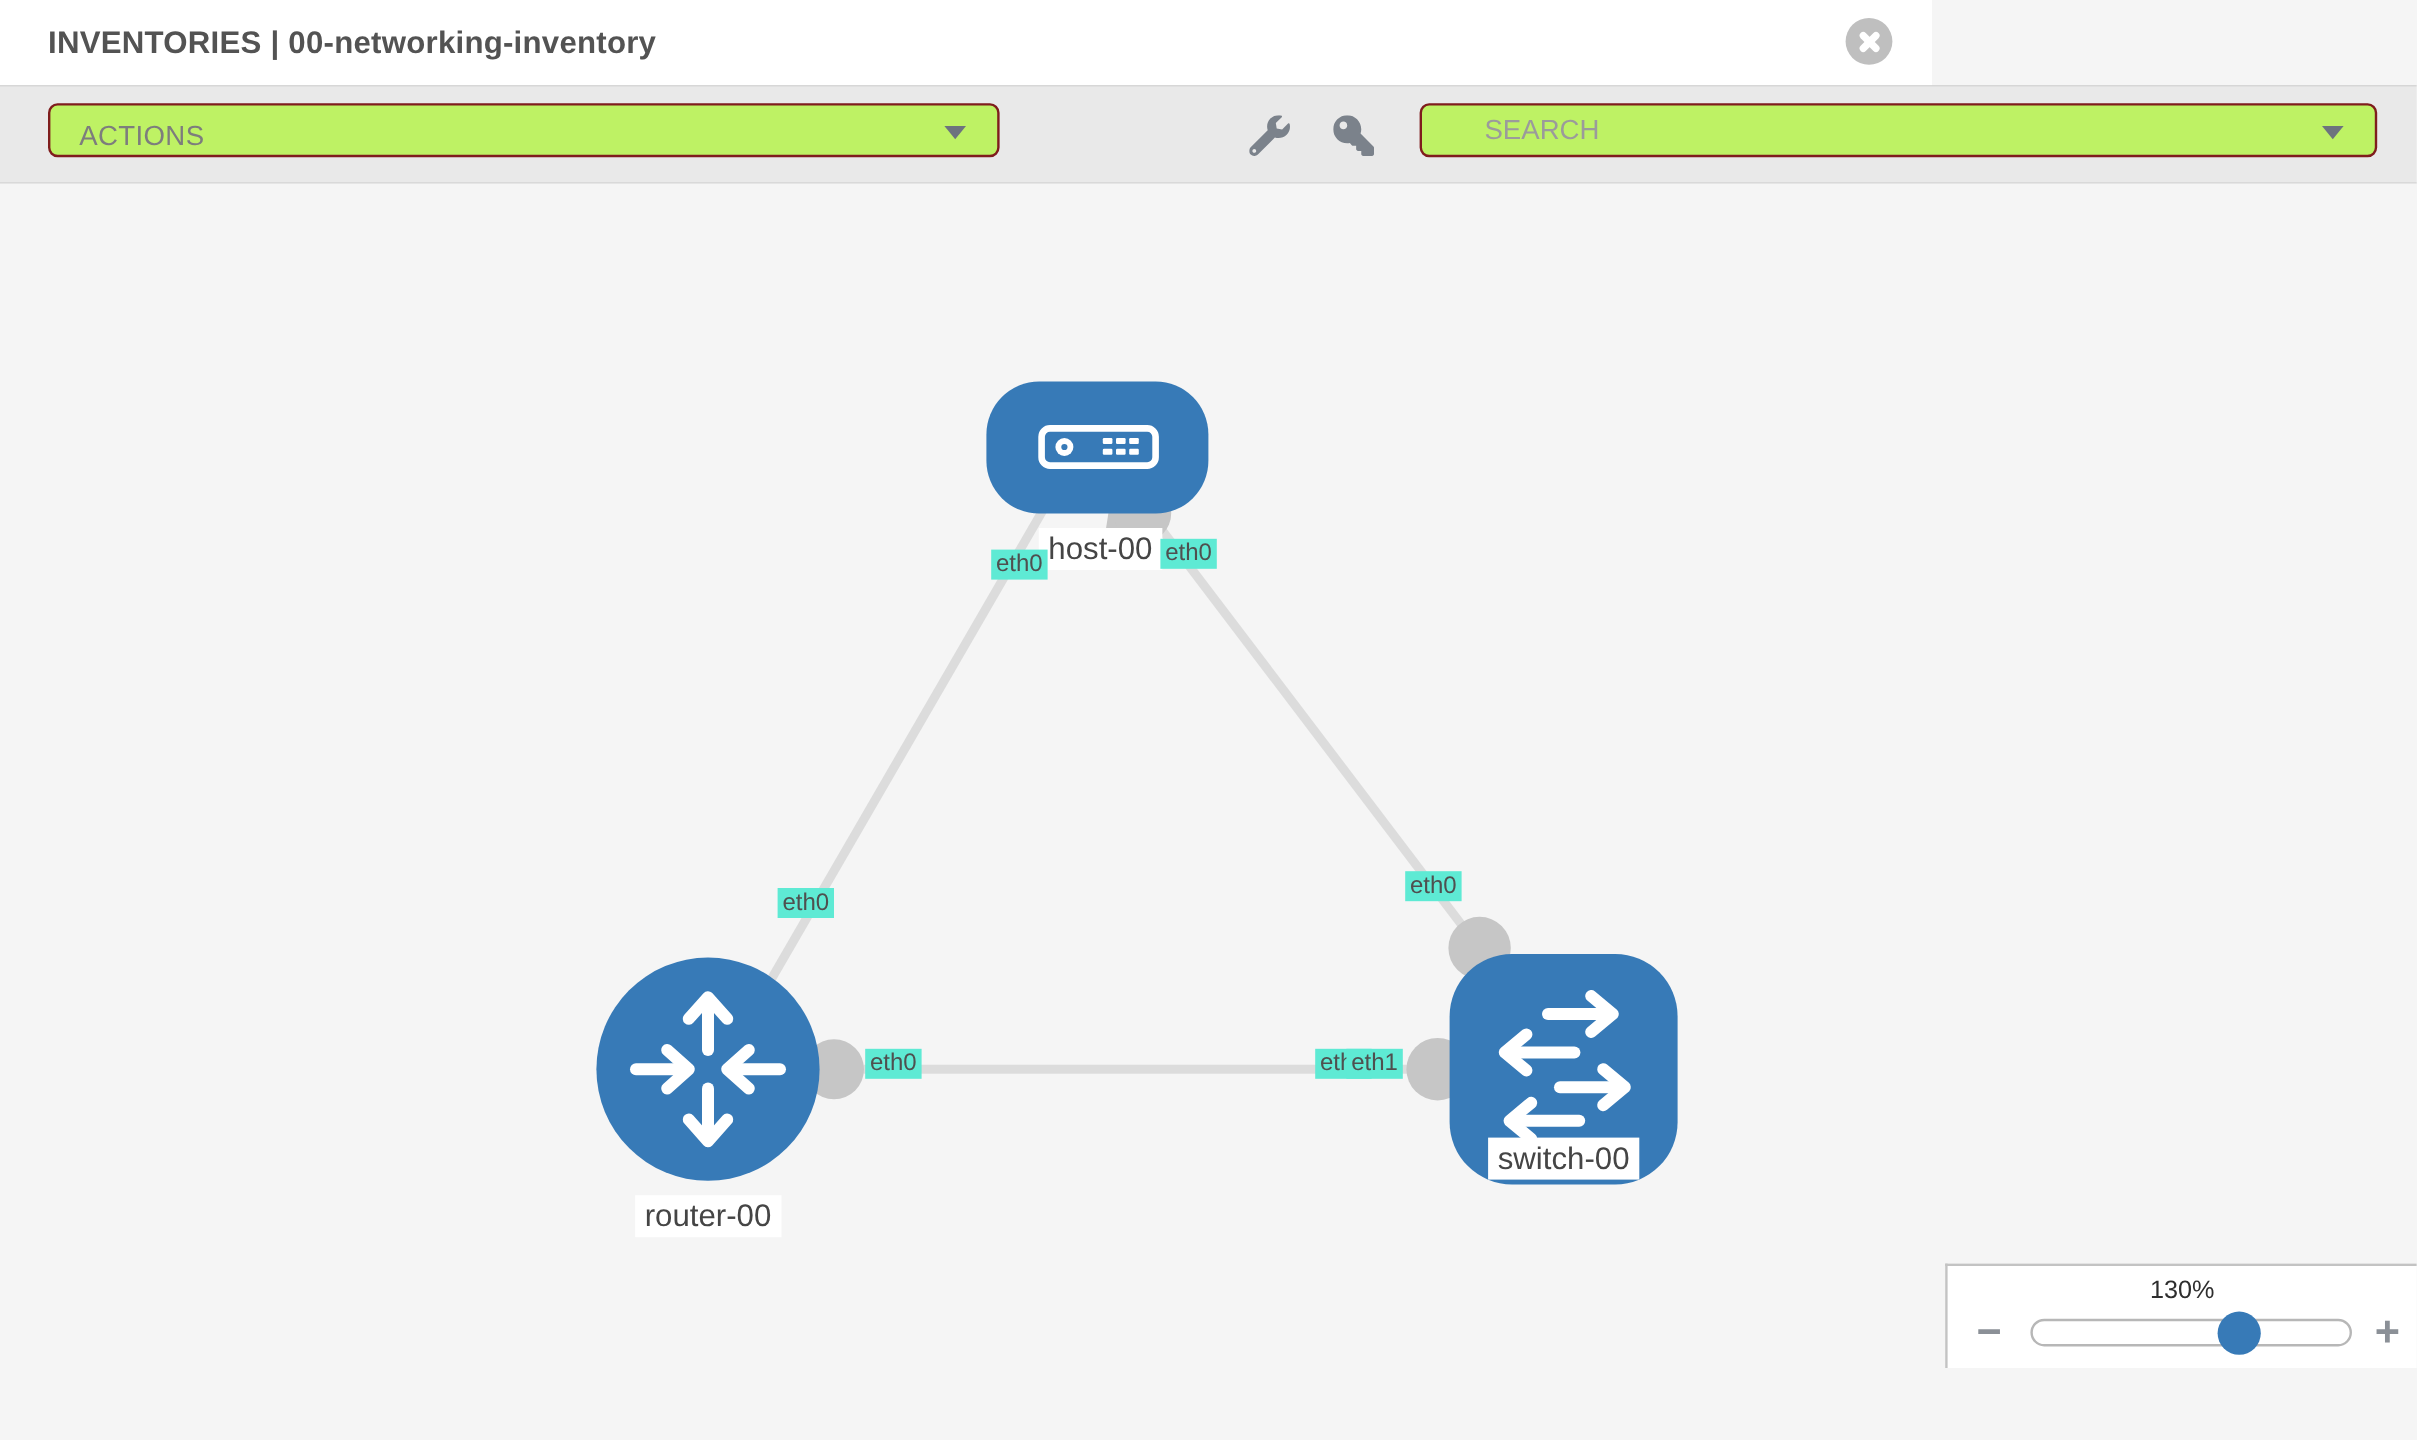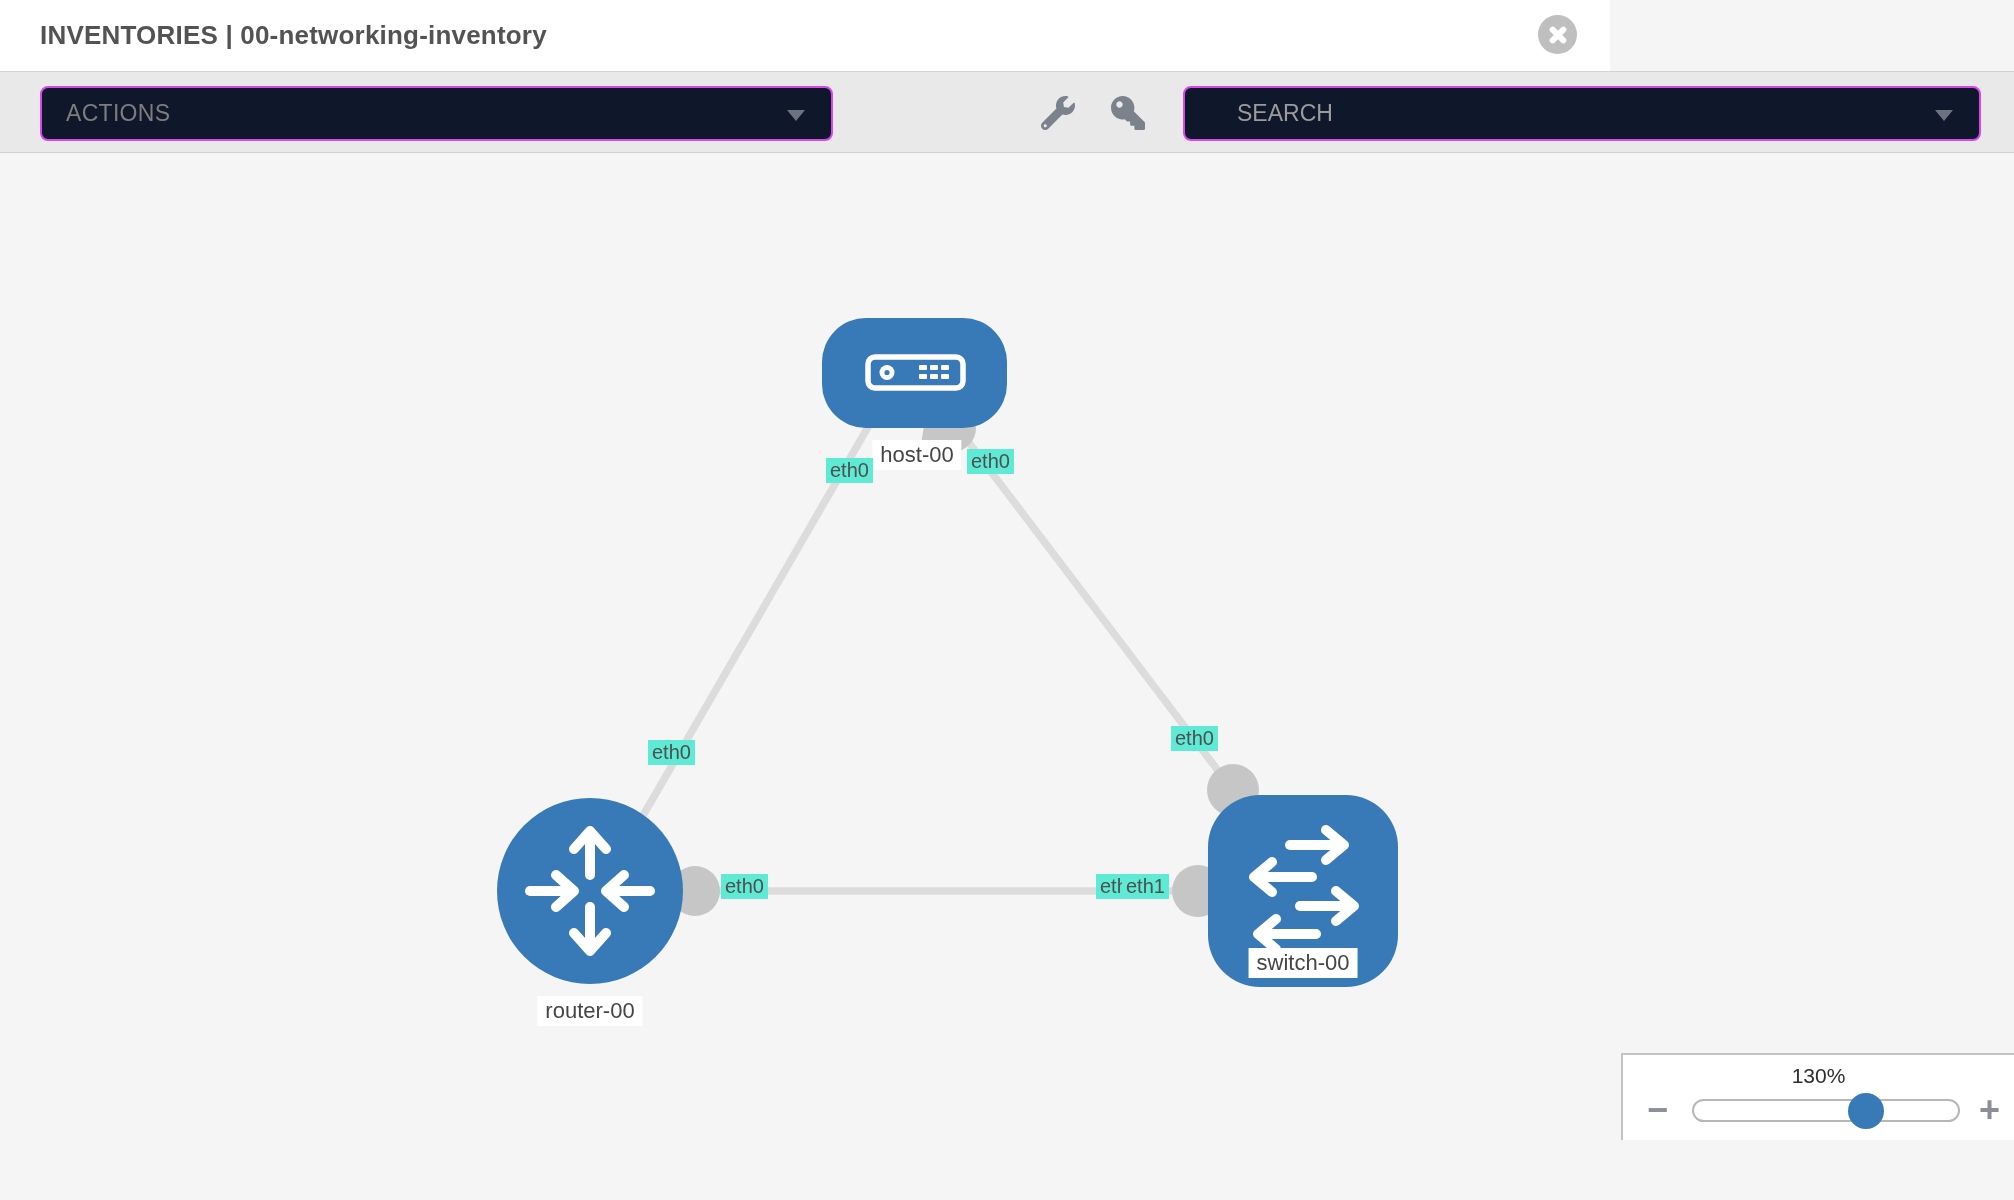--- a/index.html
+++ b/index.html
@@ -27,22 +27,22 @@
     width:21px; height:6px; border-radius:3px; background:#fff;
   }
   .close-x::before { transform:translate(-50%,-50%) rotate(45deg); }
   .close-x::after  { transform:translate(-50%,-50%) rotate(-45deg); }
   
   .toolbar {
     position:absolute; left:0; top:71px; width:2014px; height:82px;
     background:#e9e9e9; border-top:1px solid #d2d2d2; border-bottom:1px solid #cfcfcf;
   }
   .select {
-    position:absolute; top:14px; height:55px;
-    background:#0f172a; border:2px solid #d946ef; border-radius:8px;
+    position:absolute; top:14px; height:45px;
+    background:#bef264; border:2px solid #7f1d1d; border-radius:8px;
   }
   .select.actions { left:40px; width:793px; }
   .select.search  { left:1183px; width:798px; }
   .select-label {
     position:absolute; left:24px; top:0; height:51px; line-height:51px;
     font-size:23px; color:#7d7d7d; letter-spacing:.3px;
   }
   .search-input {
     position:absolute; left:0; top:0; width:100%; height:100%;
     border:none; outline:none; background:transparent;
@@ -65,21 +65,21 @@
   .canvas { position:absolute; left:0; top:153px; width:2014px; height:1047px; background:#f5f5f5; }
   .graph { position:absolute; left:0; top:0; }
   .link { stroke:var(--link,#dcdcdc); stroke-width:7.5; }
   .dot  { fill:var(--interface-dot,#c6c6c6); }
   .node-shape { fill:var(--node-fill,#377ab7); }
   .arrow { stroke:#fff; stroke-width:10; fill:none; stroke-linecap:round; stroke-linejoin:round; }
   .host-line { stroke:#fff; stroke-width:5.5; fill:none; stroke-linecap:round; stroke-linejoin:round; }
   .node-label {
     position:absolute; transform:translateX(-50%);
     background:#fff; padding:2px 8px;
-    font-size:22px; color:#454545; white-space:nowrap;
+    font-size:26px; color:#454545; white-space:nowrap;
   }
   .iface-label {
     position:absolute; background:#5eead4; padding:1px 4px;
     font-size:20px; color:#4f4f4f; white-space:nowrap;
   }
   
   .zoom-panel {
     position:absolute; left:1621px; top:900px; width:393px; height:87px;
     background:#fff; border-left:2px solid #c3c3c3; border-top:2px solid #c3c3c3;
   }

